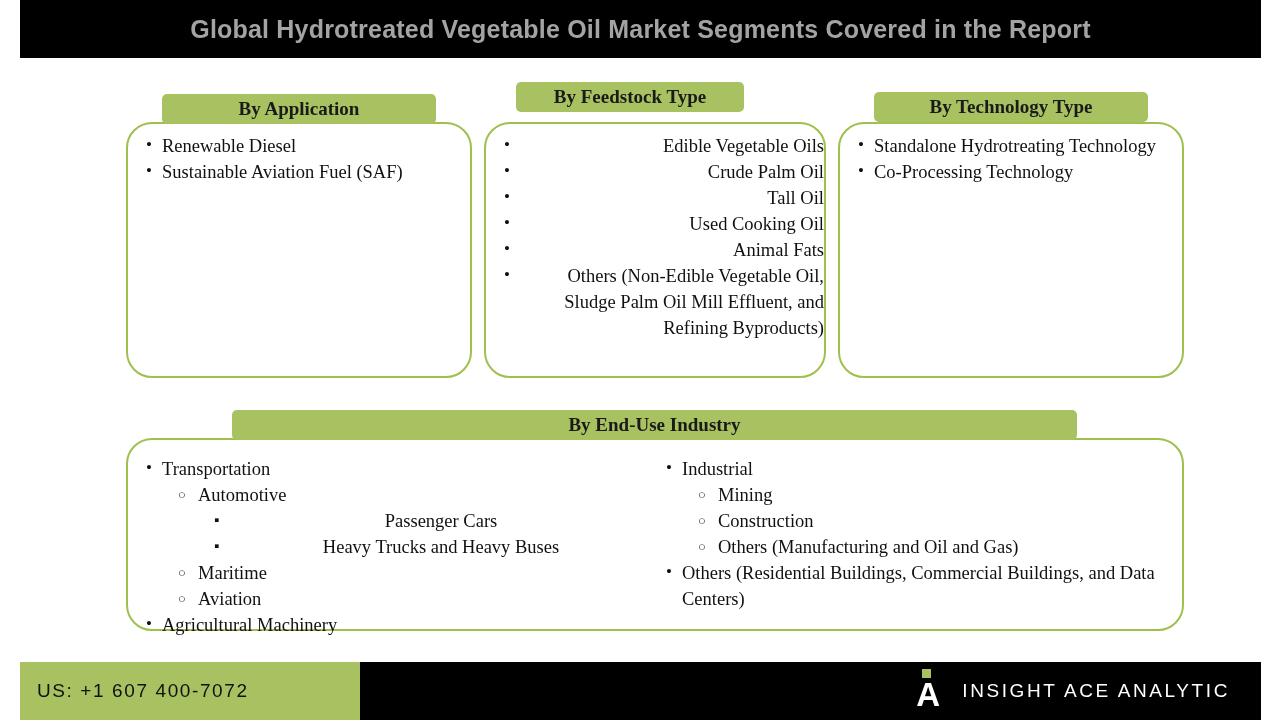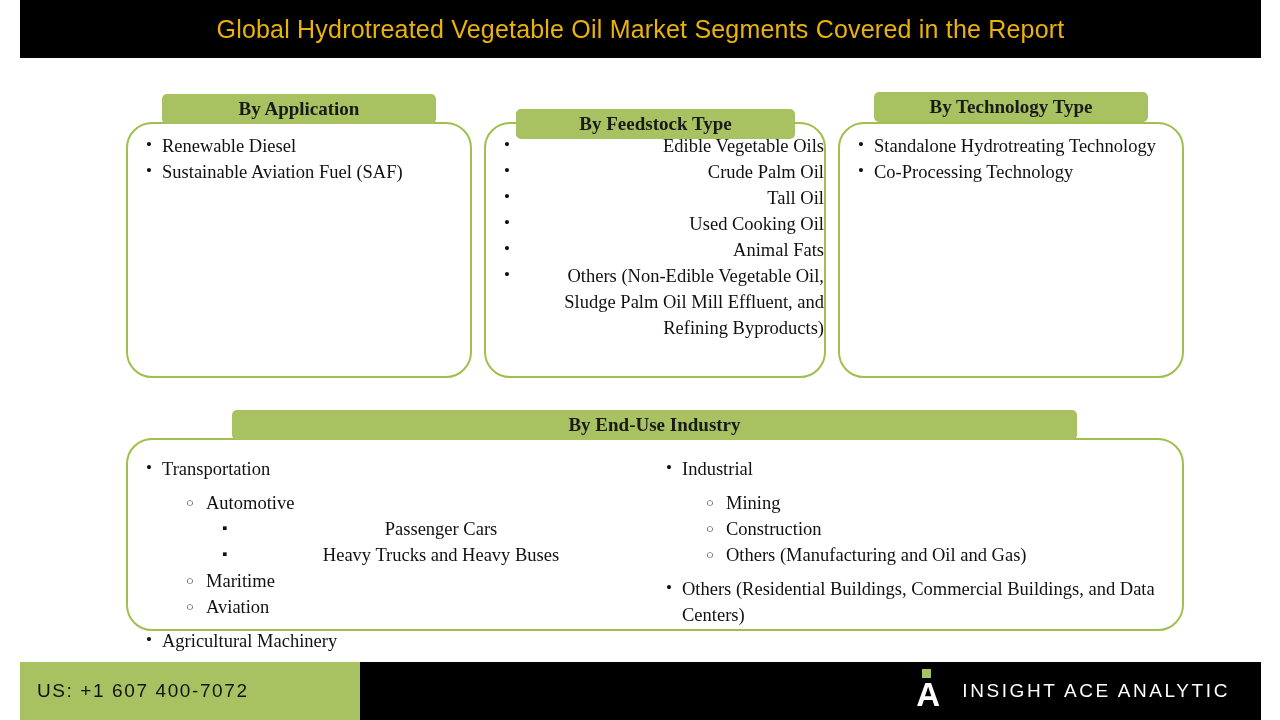--- a/index.html
+++ b/index.html
@@ -21,24 +21,24 @@
     left: 20px;
     top: 0px;
     width: 1241px;
     height: 58px;
     background: #000000;
     display: flex;
     align-items: center;
     justify-content: center;
   }
   .header-title {
-    color: #eab308;
+    color: #a3a3a3;
     font-family: "Liberation Sans", sans-serif;
     font-size: 25px;
-    font-weight: normal;
+    font-weight: bold;
     letter-spacing: 0.2px;
     text-align: center;
   }
 
   
   .card {
     position: absolute;
     border: 2px solid #9fc04e;
     border-radius: 26px;
     background: #ffffff;
@@ -76,21 +76,21 @@
   ul.lvl1 > li::before {
     content: "\2022";
     position: absolute;
     left: 18px;
     top: -1px;
     font-size: 17px;
     color: #111111;
   }
   ul.lvl2 {
     list-style: none;
-    margin: 8px;
+    margin: 0;
     padding: 0;
   }
   ul.lvl2 > li {
     position: relative;
     padding-left: 36px;
     font-size: 18.5px;
     color: #111111;
     line-height: 26px;
   }
   ul.lvl2 > li::before {
@@ -122,21 +122,21 @@
     font-size: 15px;
     color: #111111;
   }
 
   
   #card-application { left: 126px; top: 122px; width: 346px; height: 256px; }
   #title-application { left: 162px; top: 94px; width: 274px; height: 30px; }
   #list-application  { position: absolute; left: 0; top: 9px; width: 100%; }
 
   #card-feedstock { left: 484px; top: 122px; width: 342px; height: 256px; }
-  #title-feedstock { left: 516px; top: 109px; width: 279px; height: 30px; }
+  #title-feedstock { left: 516px; top: 82px; width: 228px; height: 30px; }
   #list-feedstock { position: absolute; left: 0; top: 9px; width: 100%; text-align: right; }
 
   #card-technology { left: 838px; top: 122px; width: 346px; height: 256px; }
   #title-technology { left: 874px; top: 92px; width: 274px; height: 30px; }
   #list-technology { position: absolute; left: 0; top: 9px; width: 100%; }
 
   #card-enduse { left: 126px; top: 438px; width: 1058px; height: 193px; }
   #title-enduse { left: 232px; top: 410px; width: 845px; height: 30px; }
   .enduse-cols {
     position: absolute;

